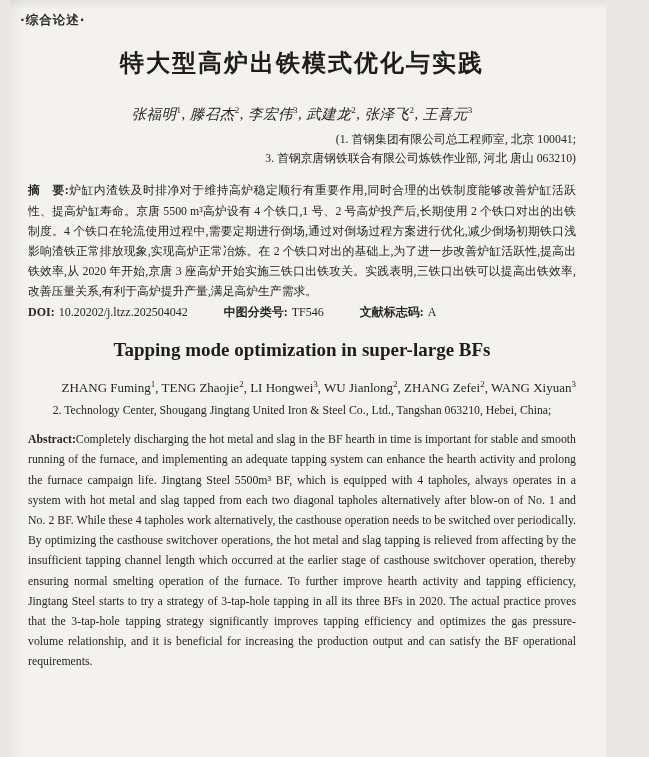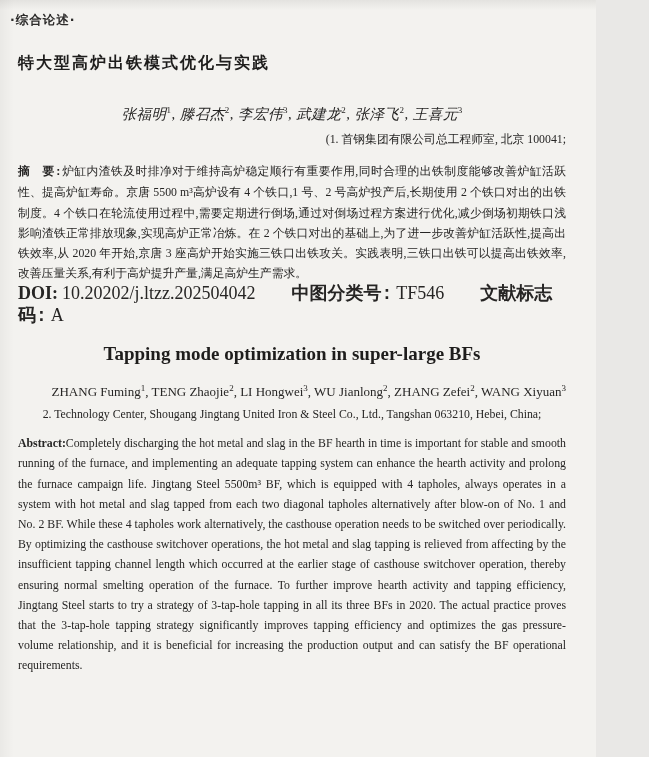--- a/index.html
+++ b/index.html
@@ -9,53 +9,54 @@
     height: 757px;
     box-sizing: border-box;
     padding: 10px 30px 0 18px;
     background:
       linear-gradient(180deg, rgba(90,88,85,0.10) 0px, rgba(90,88,85,0.0) 10px),
       linear-gradient(90deg, rgba(0,0,0,0.04) 0px, rgba(0,0,0,0.0) 14px, rgba(0,0,0,0.0) 628px, rgba(0,0,0,0.06) 100%),
       #f3f2ef;
     color: #262524;
     font-family: "Liberation Serif", "DejaVu Serif", serif;
     overflow: hidden;
+    margin-left: 10px;
   }
   .section-label {
     position: absolute; left: 10px; top: 12px;
     font-size: 12.5px; font-weight: bold; letter-spacing: 1px;
     font-family: "DejaVu Sans", "Liberation Sans", sans-serif;
     color: #2c2b2a;
   }
   .cn-title {
-    margin: 38px 0 0; 
-    font-size: 16px; font-weight: bold; letter-spacing: 2px; line-height: 30px;
+    margin: 38px 0 0; text-align: center;
+    font-size: 24px; font-weight: bold; letter-spacing: 2px; line-height: 30px;
     font-family: "DejaVu Sans", "Liberation Sans", sans-serif;
     color: #1e1d1c;
   }
   .authors-cn {
     margin-top: 26px; text-align: center;
     font-size: 14.5px; line-height: 20px; letter-spacing: 0.5px;
     font-style: italic;
   }
   .authors-cn .author, .authors-en .author { white-space: nowrap; }
   sup { font-size: 9px; line-height: 0; font-style: normal; }
   .affil-group { margin-top: 6px; text-align: right; font-size: 11.8px; line-height: 19.2px; }
   .abstract {
     margin: 12px 0 0;
     font-size: 11.8px; line-height: 20.2px;
     text-align: justify; text-justify: inter-ideograph;
   }
   .lbl {
     font-weight: bold;
-    font-family: Liberation Mono, monospace;
+    font-family: Liberation Serif, serif;
   }
   .lbl-serif { font-weight: bold; }
   .kw { margin: 1px 0 0; font-size: 11.8px; line-height: 20.2px; }
-  .doi-line { margin: 0; font-size: 18px; line-height: 20.2px; }
+  .doi-line { margin: 0; font-size: 12px; line-height: 20.2px; }
   .doi-line .gap { margin-left: 36px; }
   .val { margin-left: 4px; }
   .en-title {
     margin: 15px 0 0; text-align: center;
     font-size: 19px; font-weight: bold; line-height: 26px;
     color: #1e1d1c;
     font-family: Liberation Serif, serif;
   }
   .authors-en { margin-top: 15px; text-align: right; font-size: 13px; line-height: 20px; }
   .affil-group-en { margin-top: 3px; text-align: center; font-size: 11.8px; line-height: 19.4px; }
@@ -70,20 +71,21 @@
   <div class="section-label">·综合论述·</div>
 
   <h1 class="cn-title">特大型高炉出铁模式优化与实践</h1>
 
   <div class="authors-cn">
     <span class="author"><span>张福明</span><sup>1</sup><span class="sep">, </span></span><span class="author"><span>滕召杰</span><sup>2</sup><span class="sep">, </span></span><span class="author"><span>李宏伟</span><sup>3</sup><span class="sep">, </span></span><span class="author"><span>武建龙</span><sup>2</sup><span class="sep">, </span></span><span class="author"><span>张泽飞</span><sup>2</sup><span class="sep">, </span></span><span class="author"><span>王喜元</span><sup>3</sup></span>
   </div>
 
   <div class="affil-group">
     <div>(1. 首钢集团有限公司总工程师室, 北京 100041;</div>
+    <div>3. 首钢京唐钢铁联合有限公司炼铁作业部, 河北 唐山 063210)</div>
   </div>
 
   <p class="abstract"><span class="lbl">摘　要:</span><span>炉缸内渣铁及时排净对于维持高炉稳定顺行有重要作用,同时合理的出铁制度能够改善炉缸活跃性、提高炉缸寿命。京唐 5500 m³高炉设有 4 个铁口,1 号、2 号高炉投产后,长期使用 2 个铁口对出的出铁制度。4 个铁口在轮流使用过程中,需要定期进行倒场,通过对倒场过程方案进行优化,减少倒场初期铁口浅影响渣铁正常排放现象,实现高炉正常冶炼。在 2 个铁口对出的基础上,为了进一步改善炉缸活跃性,提高出铁效率,从 2020 年开始,京唐 3 座高炉开始实施三铁口出铁攻关。实践表明,三铁口出铁可以提高出铁效率,改善压量关系,有利于高炉提升产量,满足高炉生产需求。</span></p>
 
 
   <p class="doi-line"><span class="lbl-serif">DOI:</span><span class="val">10.20202/j.ltzz.202504042</span><span class="lbl gap">中图分类号:</span><span class="val">TF546</span><span class="lbl gap">文献标志码:</span><span class="val">A</span></p>
 
   <h2 class="en-title">Tapping mode optimization in super-large BFs</h2>
 
   <div class="authors-en">

